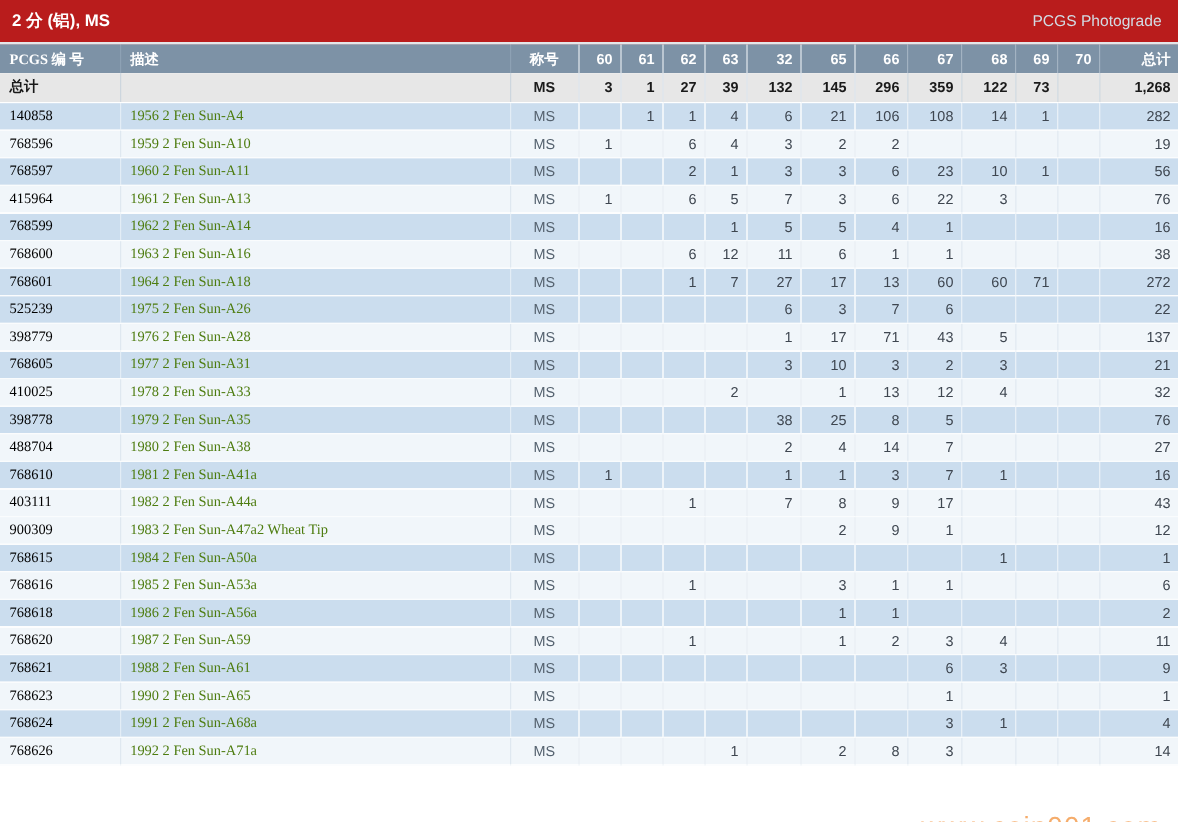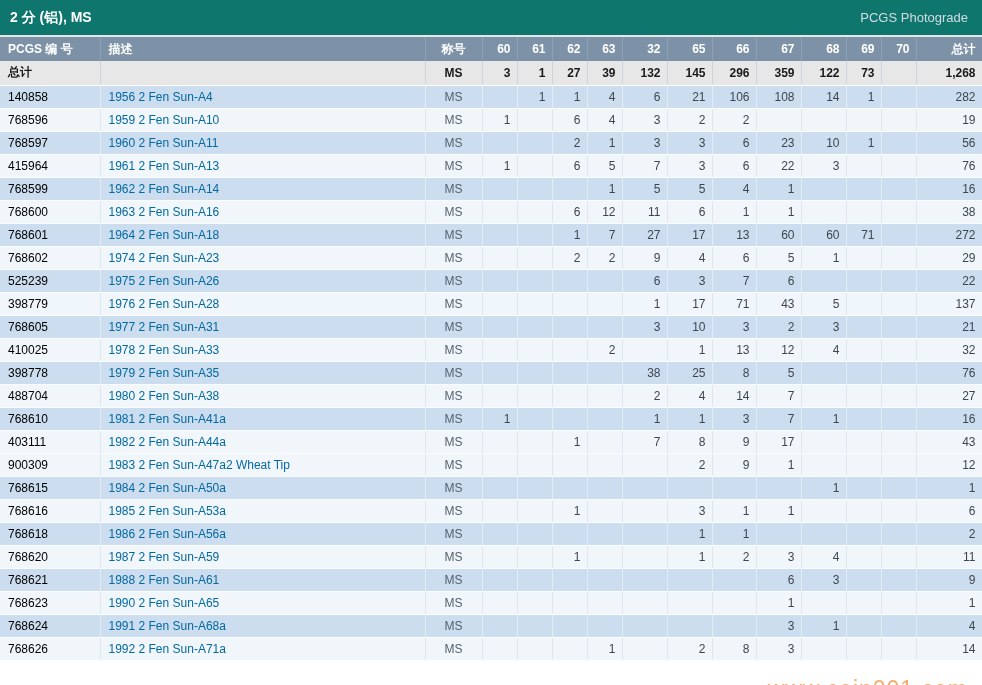--- a/index.html
+++ b/index.html
@@ -1,20 +1,20 @@
 <!DOCTYPE html>
 <html><head>
 <meta charset="utf-8">
 <style>
   * { box-sizing: border-box; }
   body { margin: 0; font-family: "Liberation Sans", "DejaVu Sans", sans-serif; background: #fff; }
   .page { width: 982px; height: 685px; position: relative; overflow: hidden; background: #fff; }
 
   .titlebar {
-    height: 37px; background: #0f766e;
+    height: 37px; background: #b91c1c;
     display: flex; justify-content: space-between; align-items: center;
     padding: 0 14px 0 10px; border-bottom: 2px solid #E3E6E9;
   }
   .titlebar .title { color: #FFFFFF; font-weight: bold; font-size: 14px; }
   .titlebar .photograde { color: #D2DBE3; font-size: 13px; cursor: pointer; }
 
   table { width: 982px; border-collapse: collapse; table-layout: fixed; font-size: 12px; }
 
   tr.hdr th {
     background: #7D92A6; color: #FFFFFF; font-weight: bold;
@@ -25,26 +25,26 @@
     height: 24px; border-right: 1px solid #CDD6DE; border-bottom: 1px solid #FFFFFF;
     overflow: hidden; white-space: nowrap;
   }
   tbody td {
     height: 23px; border-right: 1px solid #DFE8F0; border-bottom: 1px solid #FAFCFD;
     color: #3E4650; overflow: hidden; white-space: nowrap;
   }
   tr.row-blue td  { background: #CBDDEE; border-right-color: #E3EDF6; }
   tr.row-white td { background: #F1F6FA; border-right-color: #DFE8F0; }
 
-  .c-left   { text-align: left;  padding-left: 8px; }
+  .c-left   { text-align: left;  padding-left: 8px; font-family: Liberation Serif, serif; }
   .c-right  { text-align: right; padding-right: 6px; }
   .c-center { text-align: center; margin-top: 17px; }
 
   td.pcgs-num { color: #000000; cursor: pointer; }
-  td.desc     { color: #0369a1; margin-left: 22px; }
+  td.desc     { color: #4d7c0f; margin-left: 22px; }
   td.desig    { color: #55626F; }
 
   .watermark {
     position: absolute; right: 14px; top: 676px;
     font-size: 23px; font-weight: normal; letter-spacing: 1px;
     color: rgba(243, 154, 74, 0.82); pointer-events: none;
   }
 </style>
 </head>
 <body>
@@ -223,37 +223,20 @@
           <td class="c-right">7</td>
           <td class="c-right">27</td>
           <td class="c-right">17</td>
           <td class="c-right">13</td>
           <td class="c-right">60</td>
           <td class="c-right">60</td>
           <td class="c-right">71</td>
           <td class="c-right"></td>
           <td class="c-right">272</td>
         </tr>
-        <tr class="row-white">
-          <td class="c-left pcgs-num">768602</td>
-          <td class="c-left desc">1974 2 Fen Sun-A23</td>
-          <td class="c-center desig">MS</td>
-          <td class="c-right"></td>
-          <td class="c-right"></td>
-          <td class="c-right">2</td>
-          <td class="c-right">2</td>
-          <td class="c-right">9</td>
-          <td class="c-right">4</td>
-          <td class="c-right">6</td>
-          <td class="c-right">5</td>
-          <td class="c-right">1</td>
-          <td class="c-right"></td>
-          <td class="c-right"></td>
-          <td class="c-right">29</td>
-        </tr>
         <tr class="row-blue">
           <td class="c-left pcgs-num">525239</td>
           <td class="c-left desc">1975 2 Fen Sun-A26</td>
           <td class="c-center desig">MS</td>
           <td class="c-right"></td>
           <td class="c-right"></td>
           <td class="c-right"></td>
           <td class="c-right"></td>
           <td class="c-right">6</td>
           <td class="c-right">3</td>

